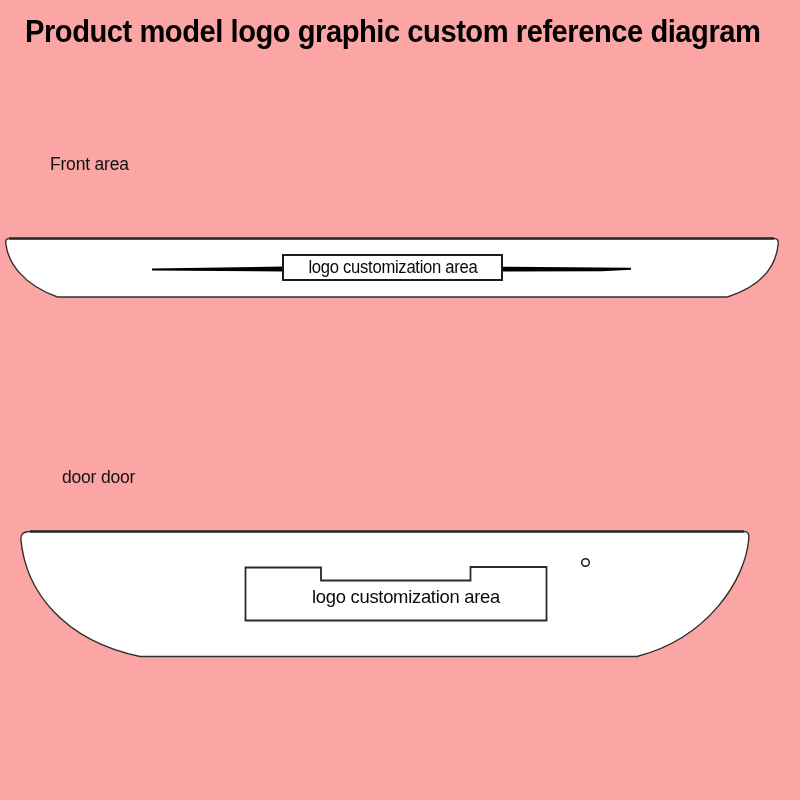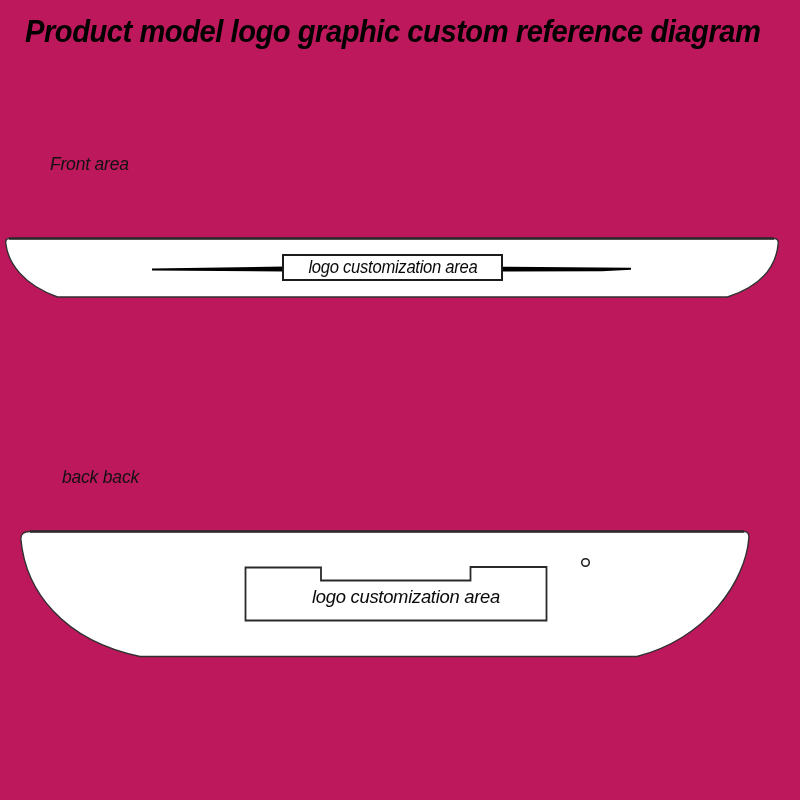--- a/index.html
+++ b/index.html
@@ -8,22 +8,21 @@
     width: 800px;
     height: 800px;
     background: #ffffff;
     font-family: "Liberation Sans", sans-serif;
     overflow: hidden;
   }
   .stage {
     position: relative;
     width: 800px;
     height: 800px;
-    background: #be185d;
-    font-style: italic;
+    background: #fca5a5;
   }
   .page-title {
     position: absolute;
     left: 25px;
     top: 14px;
     font-size: 31px;
     font-weight: bold;
     color: #000000;
     white-space: nowrap;
     letter-spacing: -0.5px;
@@ -83,21 +82,21 @@
 </style>
 </head>
 <body>
 
 <div class="stage">
 
   <div class="page-title">Product model logo graphic custom reference diagram</div>
 
   <div class="door-label front-door-label">Front area</div>
 
-  <div class="door-label back-door-label">back back</div>
+  <div class="door-label back-door-label">door door</div>
 
   <svg class="diagram-svg" viewBox="0 0 800 800">
 
     <path d="M 9 238.5 H 774 Q 778.6 238.5 778.2 243.5
              C 776.5 263 766 284.5 727.5 297
              H 57.5
              C 23 284.5 8 263 5.8 243.5
              Q 5.2 238.5 9 238.5 Z" fill="#ffffff" stroke="#303030" stroke-width="1.4"></path>
     <line x1="9" y1="238.5" x2="774" y2="238.5" stroke="#2a2a2a" stroke-width="2.3"></line>
 

